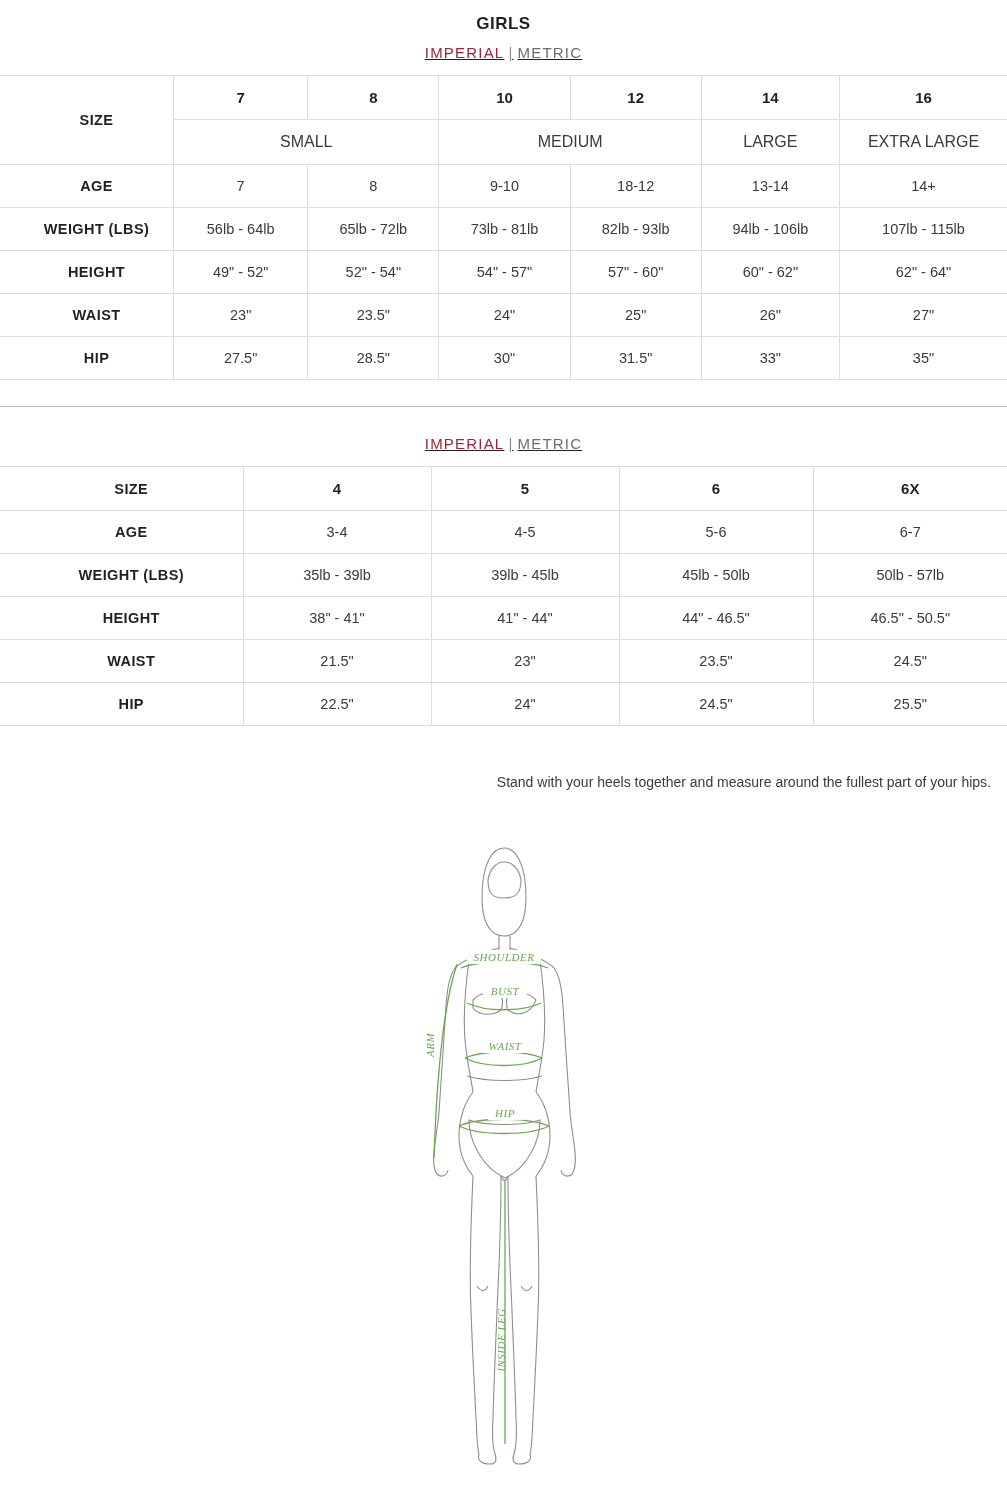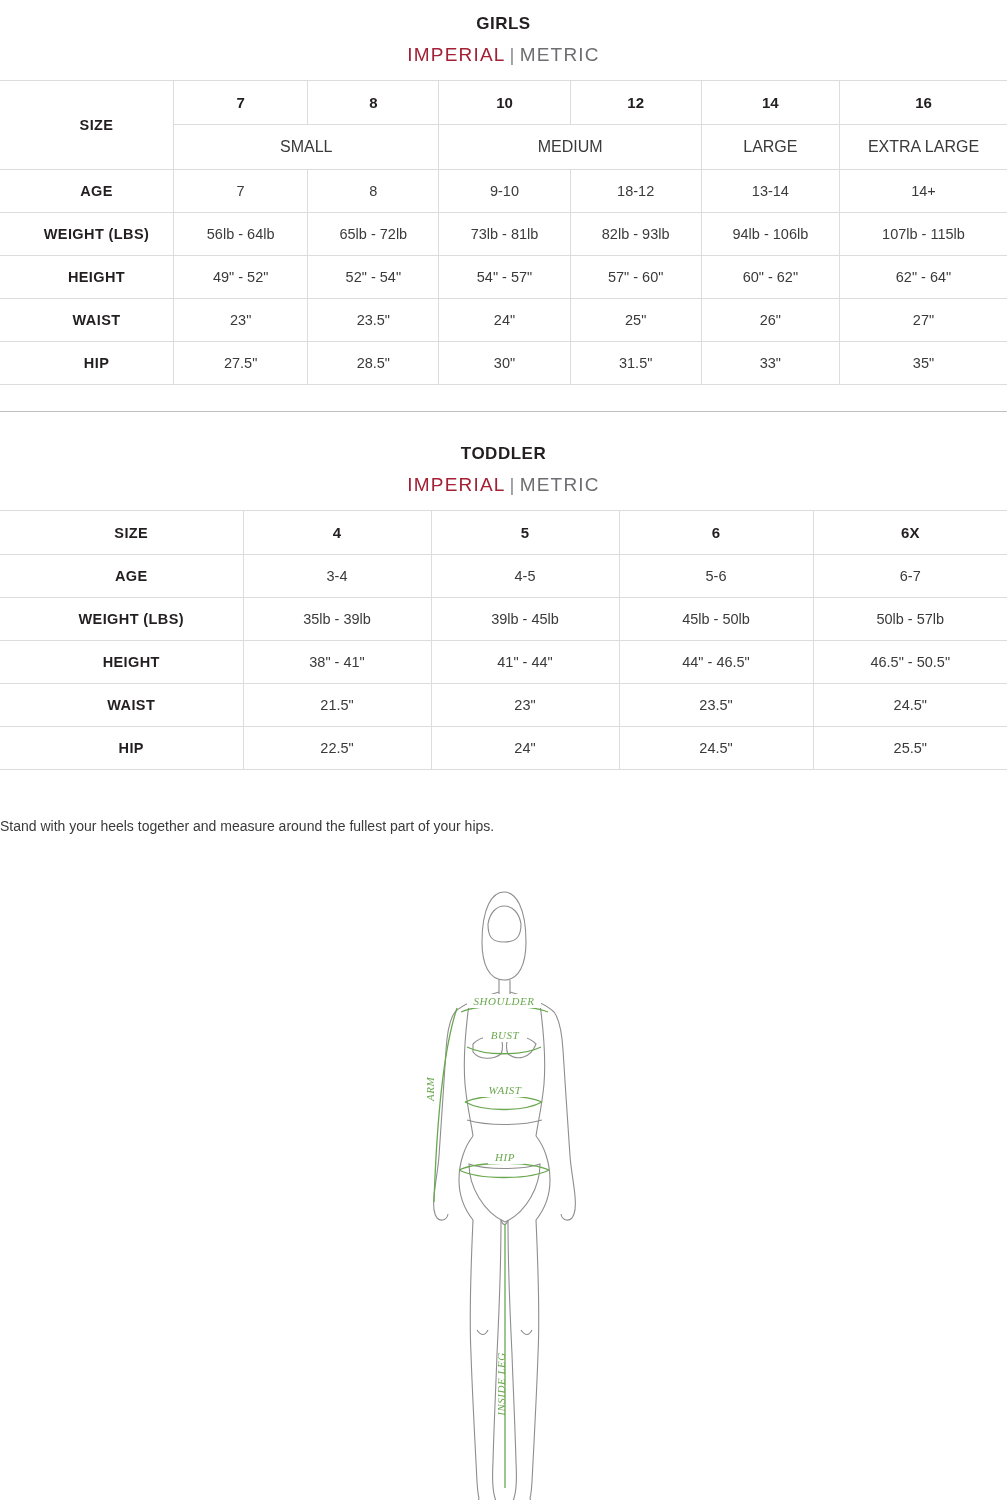--- a/index.html
+++ b/index.html
@@ -20,24 +20,25 @@
   .section-title {
     text-align: center;
     font-size: 17px;
     font-weight: bold;
     letter-spacing: 0.5px;
     color: #231f20;
     padding-top: 14px;
   }
   .unit-toggle {
     text-align: center;
-    font-size: 19px;
+    font-size: 15px;
     letter-spacing: 1.2px;
     margin-top: 10px;
     margin-bottom: 14px;
+    text-decoration: underline;
   }
   .unit-toggle .active {
     color: #a32035;
   }
   .unit-toggle .sep {
     color: #8a8a8a;
     margin: 0 4px;
   }
   .unit-toggle .inactive {
     color: #6d6e71;
@@ -86,24 +87,24 @@
 
   .divider {
     border: none;
     border-top: 1px solid #bfbfbf;
     margin: 26px 0 0 0;
     width: 100%;
   }
   .spacer-18 { height: 18px; }
 
   .note {
-    text-align: left;
+    text-align: right;
     font-size: 14px;
     color: #3a3a3a;
-    margin: 48px 4px 0 0;
+    margin: 48px 16px 0 0;
   }
 
   .figure-wrap {
     display: flex;
     justify-content: center;
     margin-top: 50px;
     font-style: italic;
   }
   svg.body-figure { display: block; }
   .fig-label {
@@ -204,21 +205,20 @@
       </tr>
     </tbody>
   </table>
 </div>
 
 <hr class="divider">
 <div class="spacer-18"></div>
 
 <div class="section">
 
-  <div class="section-title">TODDLER</div>
 
   <div class="unit-toggle">
     <span class="active">IMPERIAL</span><span class="sep">|</span><span class="inactive">METRIC</span>
   </div>
 
   <table class="size-table" id="toddler-table">
     <colgroup>
       <col style="width:243px">
       <col style="width:188px">
         <col style="width:188px">

